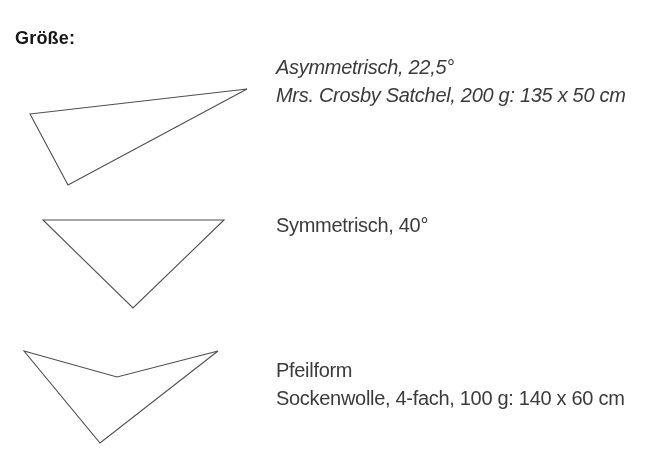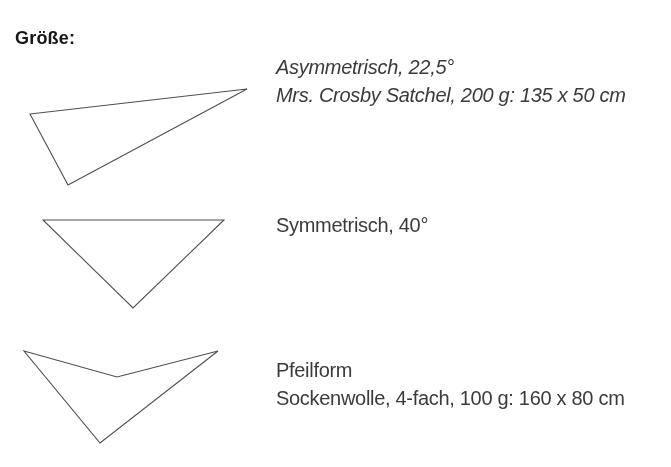--- a/index.html
+++ b/index.html
@@ -69,16 +69,16 @@
     <div class="line">Asymmetrisch, 22,5°</div>
     <div class="line">Mrs. Crosby Satchel, 200 g: 135 x 50 cm</div>
   </div>
 
   <div class="textblock tb2">
     <div class="line">Symmetrisch, 40°</div>
   </div>
 
   <div class="textblock tb3">
     <div class="line">Pfeilform</div>
-    <div class="line">Sockenwolle, 4-fach, 100 g: 160 x 80 cm</div>
+    <div class="line">Sockenwolle, 4-fach, 100 g: 140 x 60 cm</div>
   </div>
 
 </div>
 
 </body></html>

